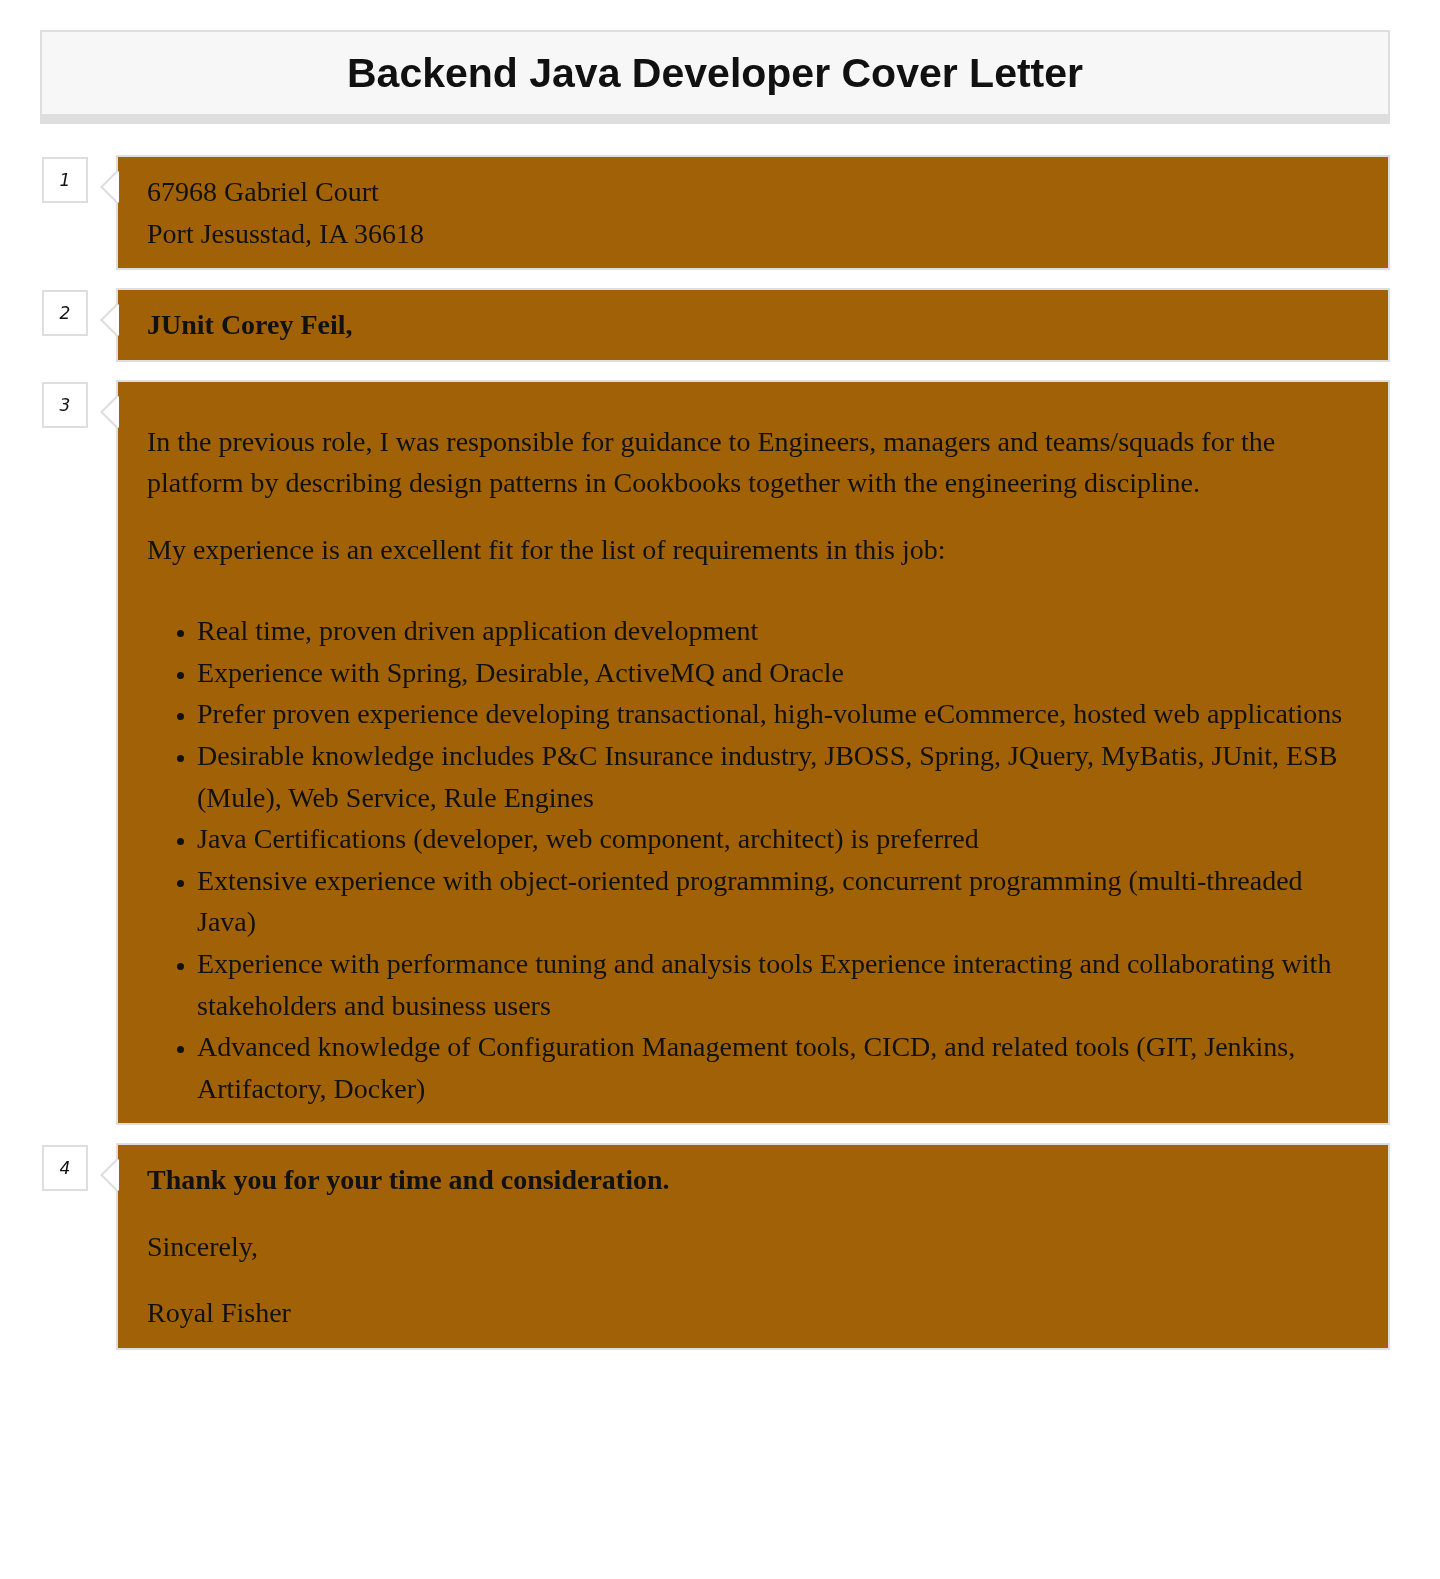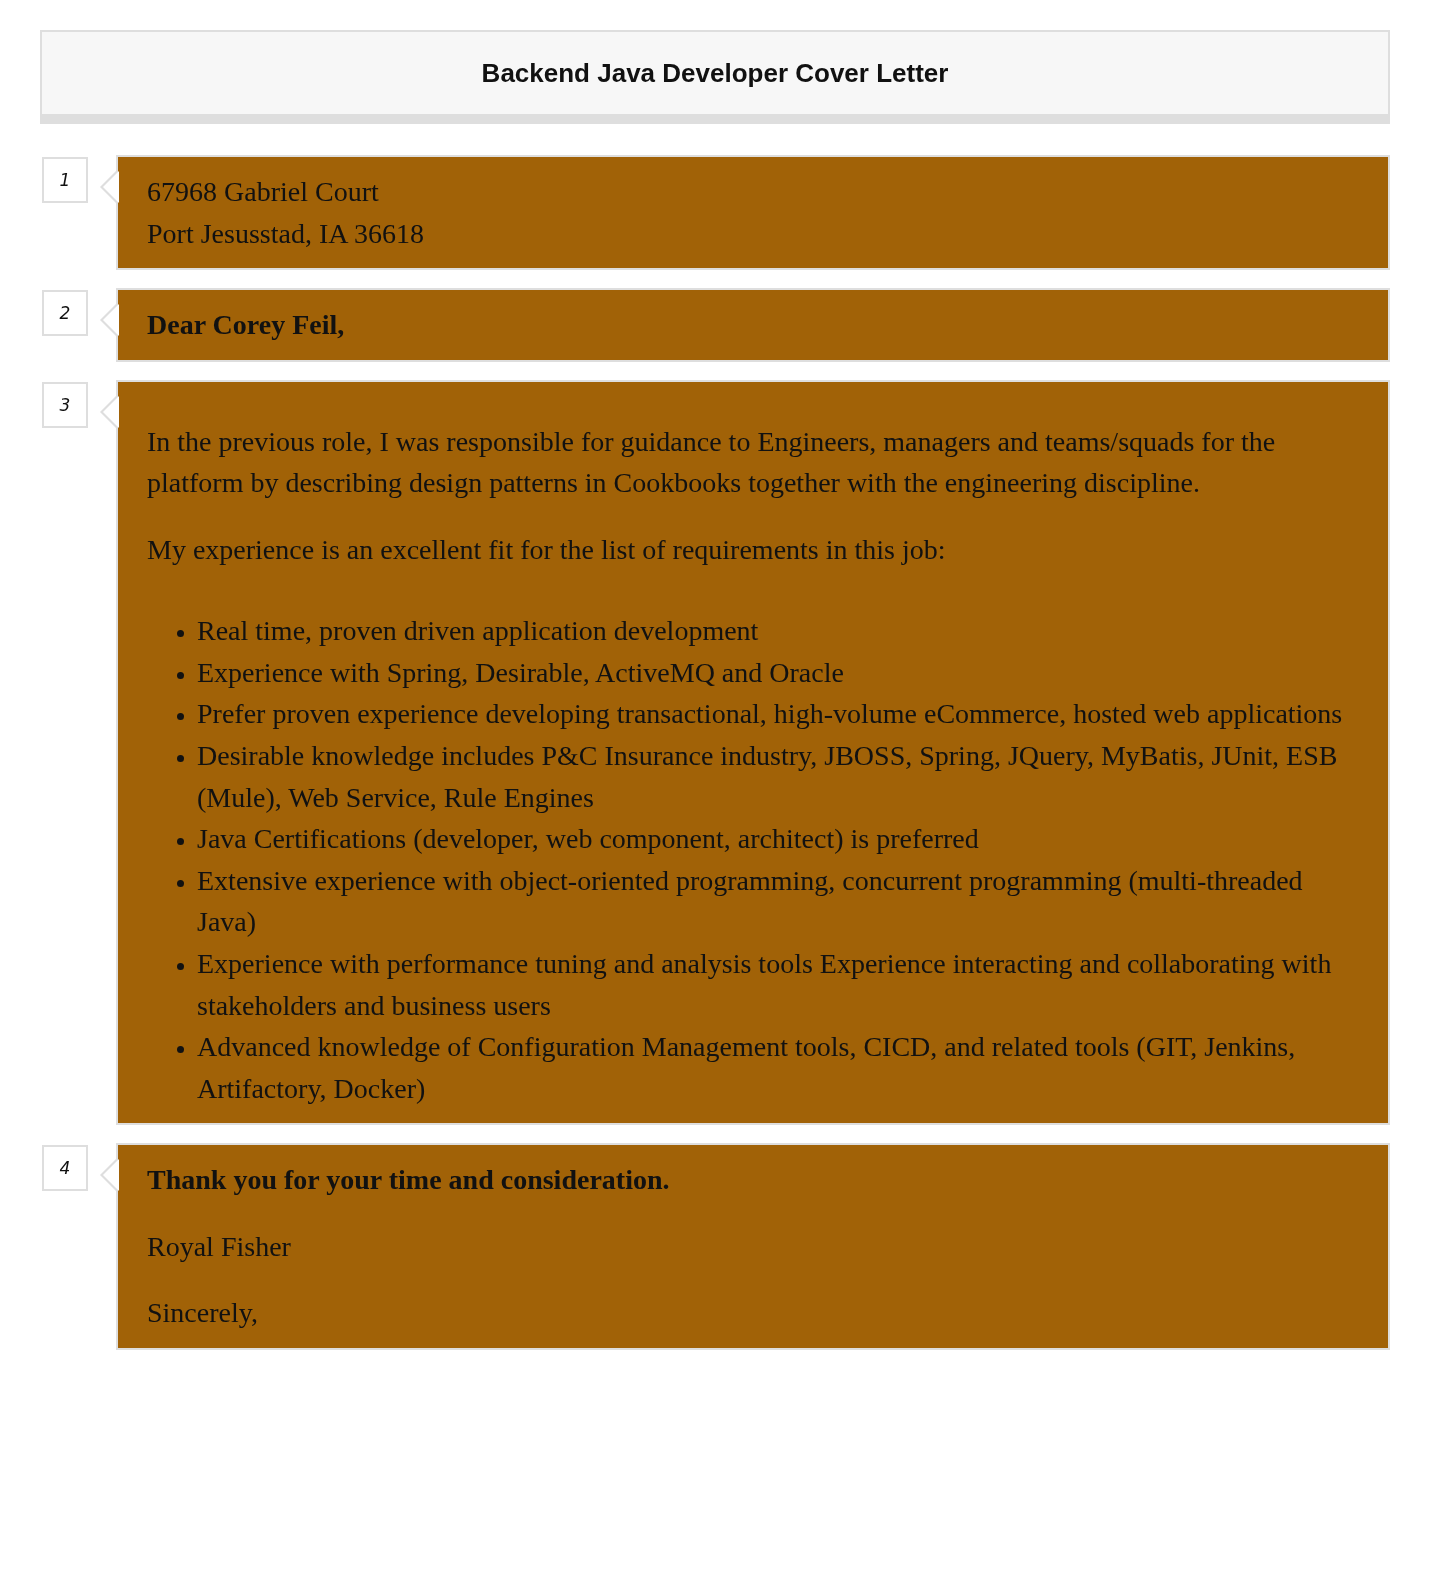--- a/index.html
+++ b/index.html
@@ -4,21 +4,21 @@
 <style>
   html, body { margin: 0; padding: 0; background: #ffffff; }
   body { width: 1440px; min-height: 1579px; position: relative; color: #111; }
   .page-header {
     position: absolute; left: 40px; top: 30px; width: 1350px; height: 94px;
     box-sizing: border-box; background: #f7f7f7;
     border: 2px solid #dedede; border-bottom: 10px solid #dedede;
     display: flex; align-items: center; justify-content: center;
   }
   .page-title {
-    font-family: "Liberation Sans", sans-serif; font-weight: bold; font-size: 26px;
+    font-family: "Liberation Sans", sans-serif; font-weight: bold; font-size: 41px;
     margin: 0; padding-top: 0px; color: #111;
   }
   .sections { position: absolute; left: 0; top: 155px; width: 1440px; }
   .section { position: relative; margin-bottom: 18px; }
   .badge {
     position: absolute; left: 42px; top: 2px; width: 46px; height: 46px;
     box-sizing: border-box; border: 2px solid #dedede; background: #fff;
     font-family: "DejaVu Sans", sans-serif; font-style: italic; font-size: 17px;
     display: flex; align-items: center; justify-content: center; color: #111;
   }
@@ -59,21 +59,21 @@
     <div class="badge">1</div>
     <div class="box">
       <span class="line">67968 Gabriel Court</span>
       <span class="line">Port Jesusstad, IA 36618</span>
     </div>
   </section>
 
   <section class="section">
     <div class="badge">2</div>
     <div class="box">
-      <span class="line bold">Dear Corey Feil,</span>
+      <span class="line bold">JUnit Corey Feil,</span>
     </div>
   </section>
 
   <section class="section">
     <div class="badge">3</div>
     <div class="box">
       <p class="para-gap">In the previous role, I was responsible for guidance to Engineers, managers and teams/squads for the platform by describing design patterns in Cookbooks together with the engineering discipline.</p>
       <p class="para-gap">My experience is an excellent fit for the list of requirements in this job:</p>
       <ul>
         <li>Real time, proven driven application development</li>
@@ -85,18 +85,18 @@
         <li>Experience with performance tuning and analysis tools Experience interacting and collaborating with stakeholders and business users</li>
         <li>Advanced knowledge of Configuration Management tools, CICD, and related tools (GIT, Jenkins, Artifactory, Docker)</li>
       </ul>
     </div>
   </section>
 
   <section class="section">
     <div class="badge">4</div>
     <div class="box">
       <p class="bold">Thank you for your time and consideration.</p>
+      <p class="para-gap">Sincerely,</p>
       <p class="para-gap">Royal Fisher</p>
-      <p class="para-gap">Sincerely,</p>
     </div>
   </section>
 
 </main>
 
 </body></html>

